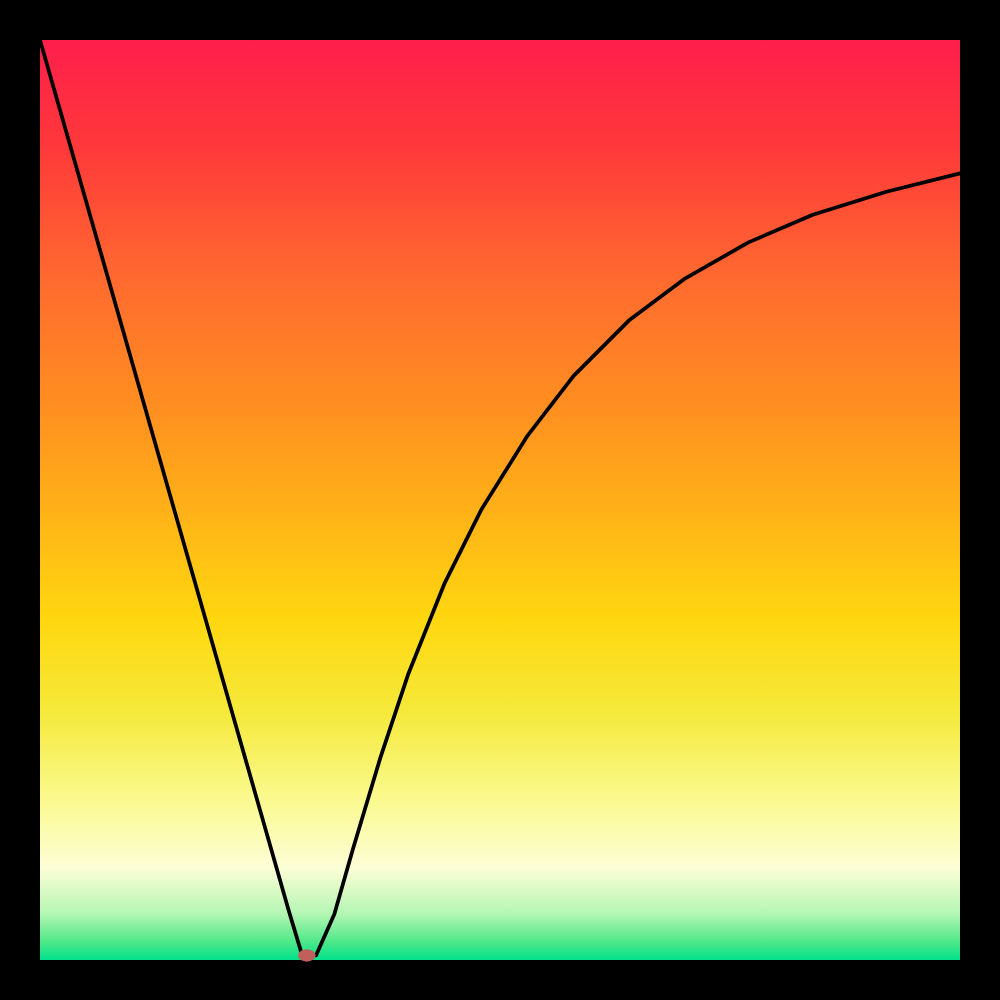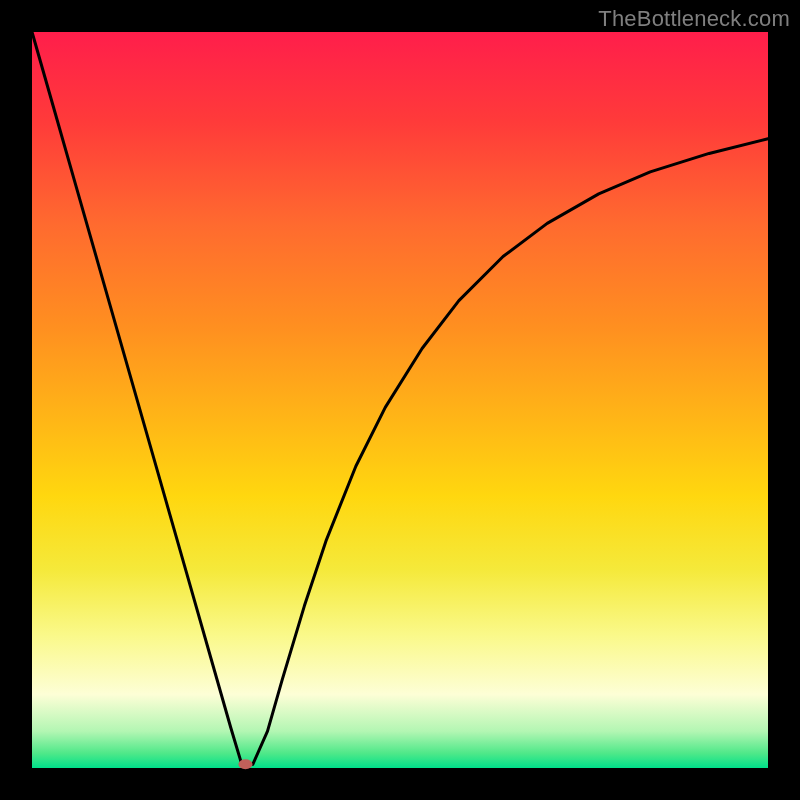--- a/index.html
+++ b/index.html
@@ -73,14 +73,13 @@
 
 <div class="frame">
 
   <div class="plot-area"></div>
 
   <svg class="overlay" viewBox="0 0 736 736" preserveAspectRatio="none">
     <path id="curve-path" class="curve" d="M0.00,0.00 L22.08,77.28 L44.16,154.56 L66.24,231.84 L88.32,309.12 L110.40,386.40 L132.48,463.68 L154.56,540.96 L176.64,618.24 L198.72,695.52 L209.76,732.32 L220.80,732.32 L235.52,699.20 L250.24,647.68 L272.32,574.08 L294.40,507.84 L323.84,434.24 L353.28,375.36 L390.08,316.48 L426.88,268.64 L471.04,224.48 L515.20,191.36 L566.72,161.92 L618.24,139.84 L677.12,121.44 L736.00,106.72"></path>
     <ellipse id="marker-dot" class="marker" rx="7" ry="5" cx="213.44" cy="732.32" fill="#c1605a"></ellipse>
   </svg>
 
-  <div class="watermark">TheBottleneck.com</div>
 </div>
 
 </body></html>

